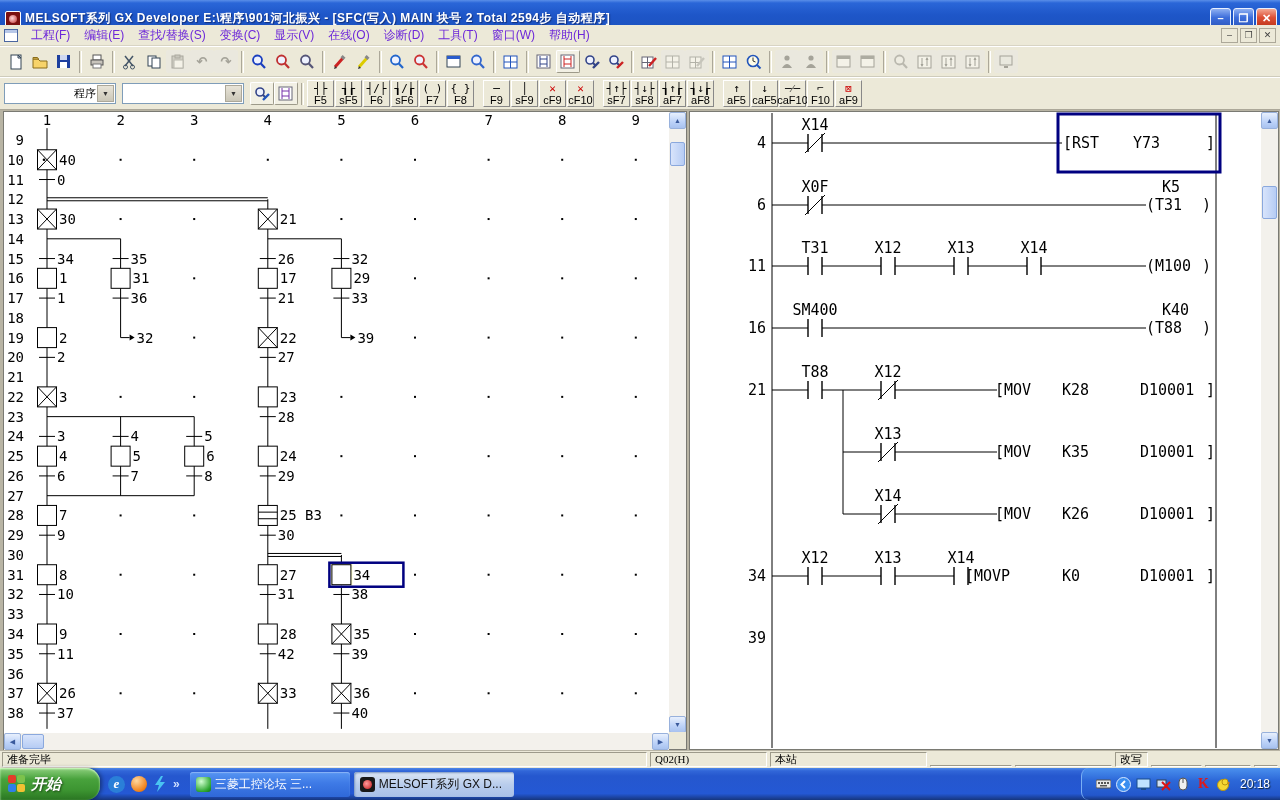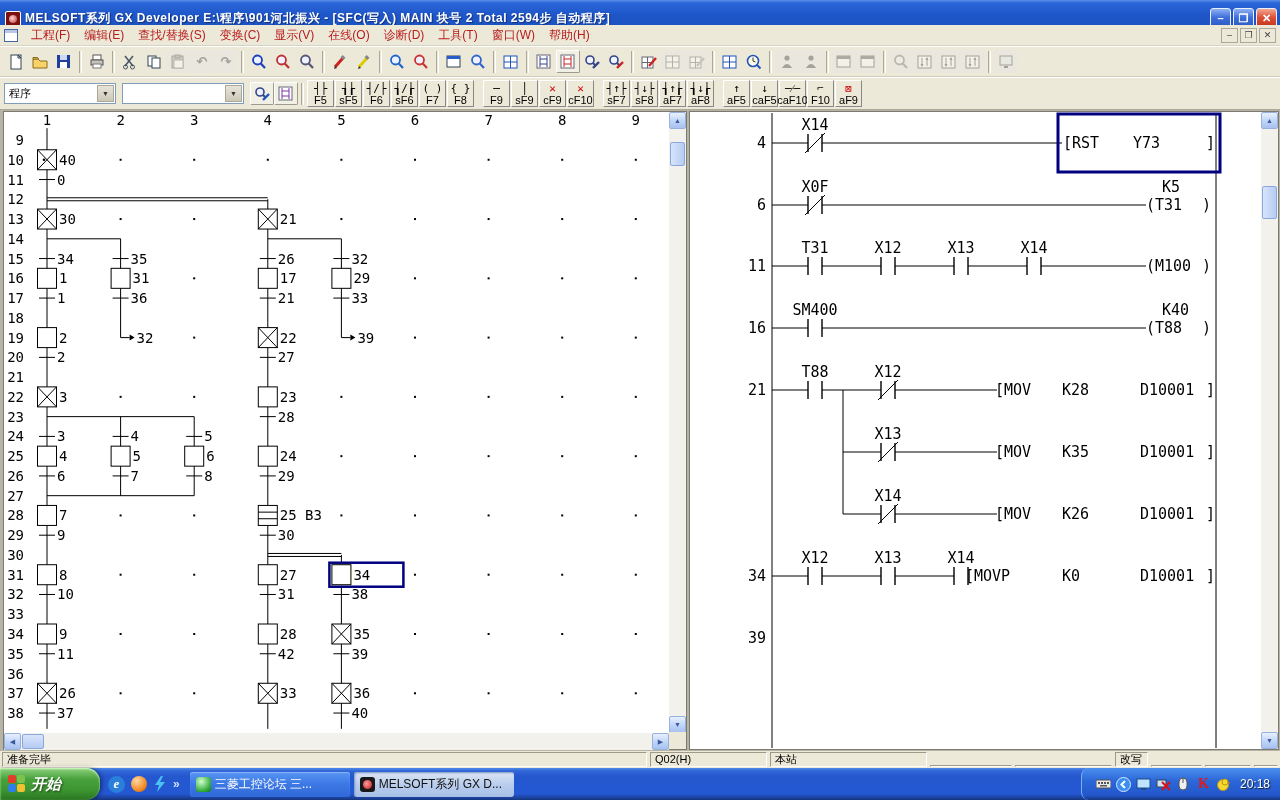--- a/index.html
+++ b/index.html
@@ -21,37 +21,37 @@
   .tbtn { width:21px; height:21px; border-radius:3px; border:1px solid #e8f0ff; color:#fff;
     font-size:11px; font-weight:bold; display:flex; align-items:center; justify-content:center;
     background:linear-gradient(180deg,#8fb0f2 0%,#3d6edb 45%,#2c55bb 100%); line-height:1; }
   .tbtn.close { background:linear-gradient(180deg,#f3a893 0%,#dd4f35 45%,#bb3318 100%); }
 
   
   .menubar { position:absolute; left:0; top:25px; width:1280px; height:21px; background:#ece9d8;
     display:flex; align-items:center; border-bottom:1px solid #d8d4c4; }
   .mdi-icon { width:14px; height:13px; background:#fff; border:1px solid #4a66a0; margin:0 6px 0 4px; position:relative; }
   .mdi-icon:after{ content:""; position:absolute; left:0; top:0; right:0; height:3px; background:#b8c8e8; }
-  .menu-item { font-size:12px; padding:18px 7px; color:#b91c1c; }
+  .menu-item { font-size:12px; padding:18px 7px; color:#6d28d9; }
   .menu-spacer { flex:1; }
   .mdibtns { display:flex; gap:2px; margin-right:4px; }
   .mdibtn { width:17px; height:15px; border:1px solid #aca899; background:#ece9d8; font-size:9px;
     display:flex; align-items:center; justify-content:center; color:#404040; }
 
   
   .toolbar1 { position:absolute; left:0; top:46px; width:1280px; height:31px; background:#ece9d8;
     border-top:1px solid #fff; border-bottom:1px solid #cfccbc; display:flex; align-items:center; padding-left:4px; }
   .toolbar2 { position:absolute; left:0; top:77px; width:1280px; height:33px; background:#ece9d8;
     border-top:1px solid #fff; border-bottom:1px solid #aca899; display:flex; align-items:center; padding-left:4px; }
   .tb-btn { width:24px; height:23px; border:1px solid #ece9d8; border-radius:2px; display:flex;
     align-items:center; justify-content:center; background:#ece9d8; }
   .tb-btn.raised { border-color:#fff #9d9a8a #9d9a8a #fff; background:#f2f0e4; }
   .tb-btn.disabled { opacity:.42; filter:grayscale(1); }
   .tb-sep { width:3px; height:22px; border-left:1px solid #aca899; border-right:1px solid #fff; margin:0 3px; }
-  .combo { height:21px; background:#fff; border:1px solid #7f9db9; display:flex; align-items:center; margin-right:6px; }
+  .combo { height:21px; background:#fff; border:1px solid #7f9db9; display:flex; align-items:center; margin-right:6px;text-align:right; }
   .combo .cval { flex:1; font-size:11px; padding-left:4px; color:#000; }
   .combo .carrow { width:17px; height:17px; margin:1px; background:linear-gradient(180deg,#e8e4d8,#cbc7b8);
     border:1px solid #aca899; font-size:7px; display:flex; align-items:center; justify-content:center; color:#333; }
   .lad-btn { width:27px; height:27px; border:1px solid; border-color:#fff #888 #888 #fff; background:#ece9d8;
     display:flex; flex-direction:column; align-items:center; justify-content:center; margin-right:1px; }
   .lad-btn .sym { font-family:"DejaVu Sans Mono",monospace; font-size:11px; line-height:12px; color:#000; }
   .lad-btn .sym.red { color:#cc0000; }
   .lad-btn .key { font-size:11px; line-height:10px; color:#000; }
   .lad-gap { width:8px; }
 
@@ -1069,21 +1069,21 @@
       <div class="sb" style="right:0;top:0;width:17px;height:637px;">
         <div class="sb-btn" style="top:0;left:0;">▲</div>
         <div class="sb-thumb" style="left:1px;top:74px;width:15px;height:33px;"></div>
         <div class="sb-btn" style="bottom:0;left:0;">▼</div>
       </div>
     </div>
   </div>
 
   <div class="statusbar">
     <div class="scell main">准备完毕</div>
-    <div class="scell" style="width:117px;">Q02(H)</div>
+    <div class="scell" style="width:117px;font-family:Liberation Serif, serif;">Q02(H)</div>
     <div class="scell" style="width:157px;">本站</div>
     <div class="scell" style="width:82px;"></div>
     <div class="scell" style="width:97px;"></div>
     <div class="scell" style="width:33px;">改写</div>
     <div class="scell" style="width:51px;"></div>
     <div class="scell" style="width:46px;"></div>
     <div class="scell" style="width:24px;"></div>
   </div>
 
   <div class="taskbar">

